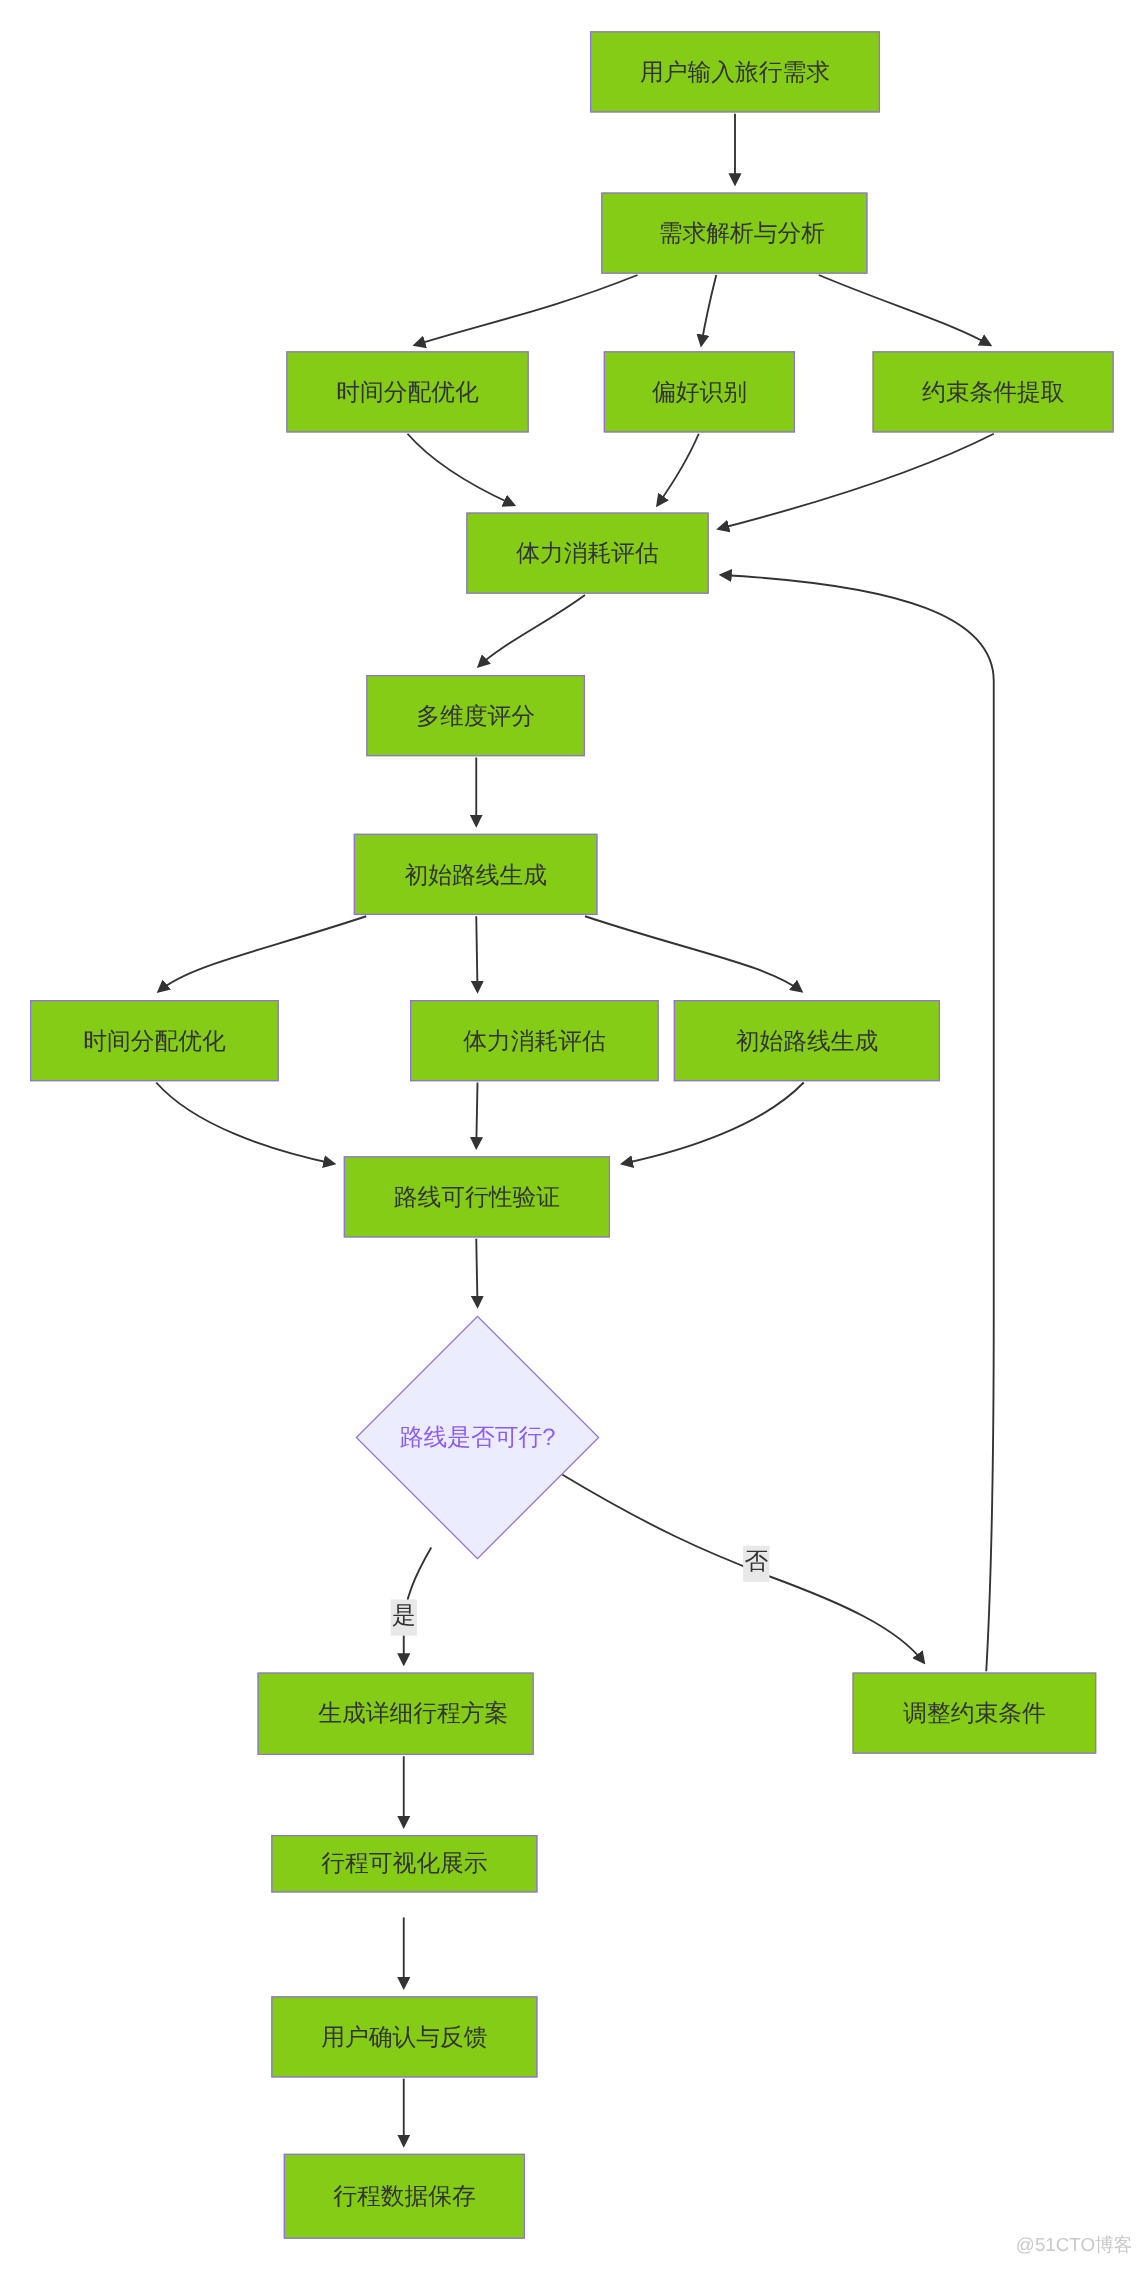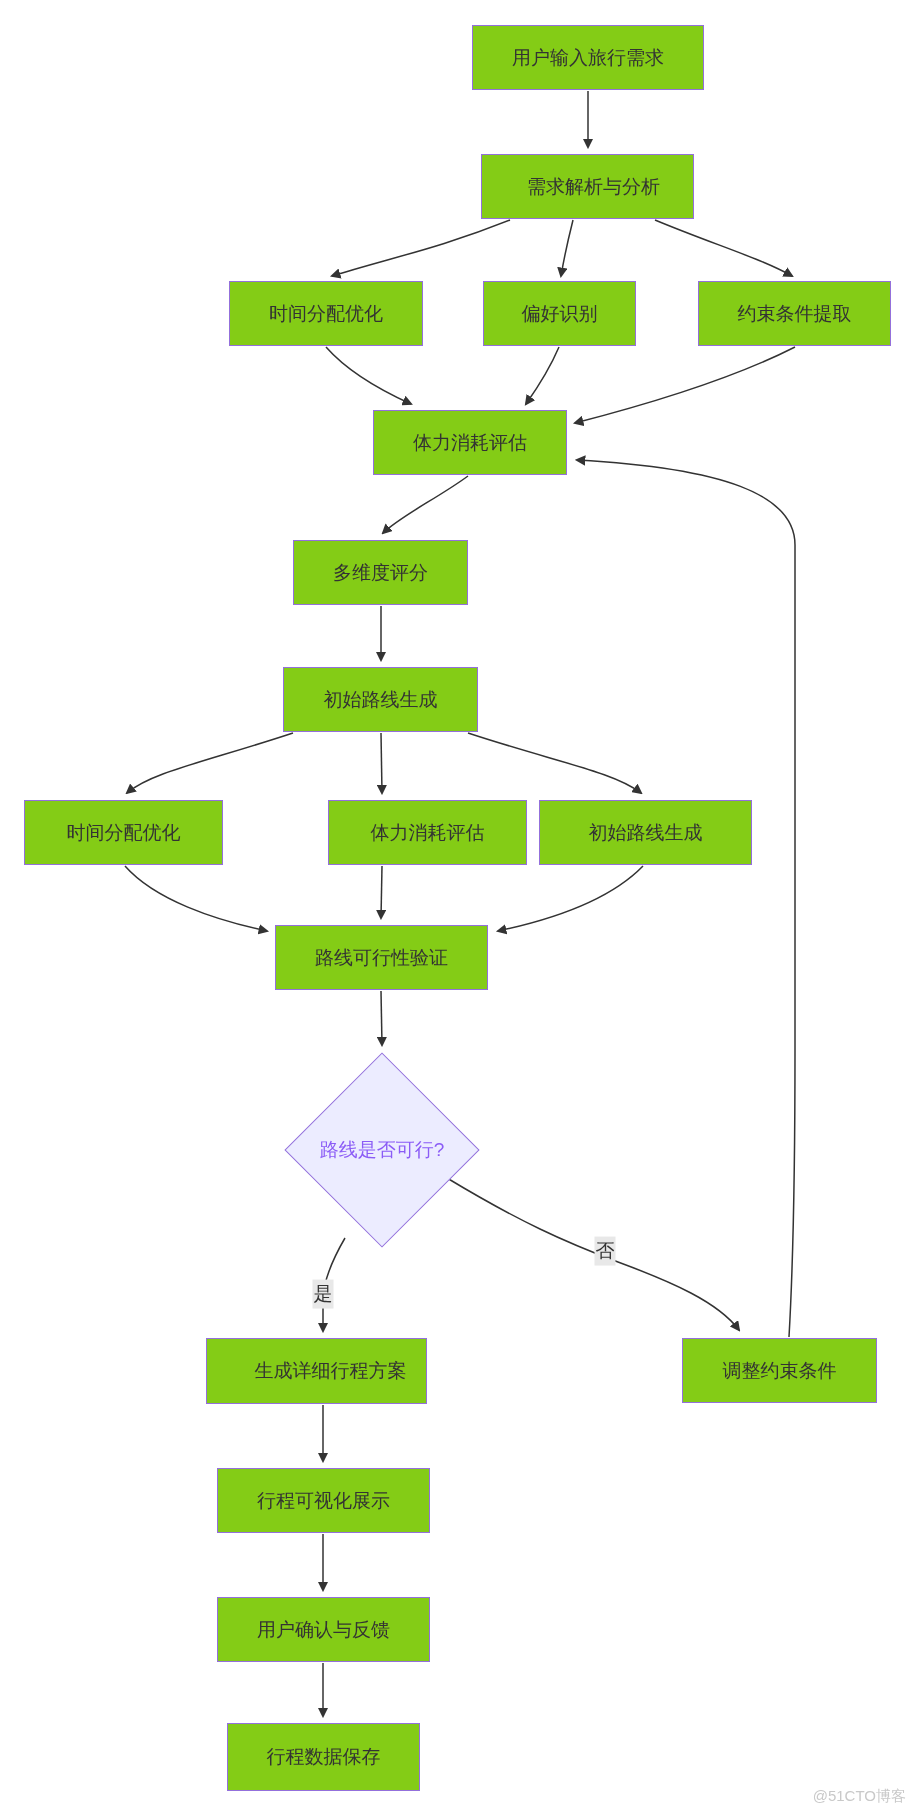--- a/index.html
+++ b/index.html
@@ -113,21 +113,21 @@
 
   <div class="node" style="left:275px;top:925px;width:213px;height:65px;">路线可行性验证</div>
 
   <div class="diamond" style="left:313px;top:1081px;width:138px;height:138px;"></div>
   <div class="diamond-label" style="left:292px;top:1130px;width:180px;height:40px;">路线是否可行?</div>
 
   <div class="node" style="left:206px;top:1338px;width:221px;height:66px;padding-left:28px;">生成详细行程方案</div>
 
   <div class="node" style="left:682px;top:1338px;width:195px;height:65px;">调整约束条件</div>
 
-  <div class="node" style="left:217px;top:1468px;width:213px;height:65px;">行程可视化展示</div>
+  <div class="node" style="left:217px;top:1468px;width:213px;height:46px;">行程可视化展示</div>
 
   <div class="node" style="left:217px;top:1597px;width:213px;height:65px;">用户确认与反馈</div>
 
   <div class="node" style="left:227px;top:1723px;width:193px;height:68px;">行程数据保存</div>
 
   <div class="edge-label" style="left:323px;top:1294px;">是</div>
 
   <div class="edge-label" style="left:605px;top:1251px;">否</div>
 
   <div class="watermark">@51CTO博客</div>

